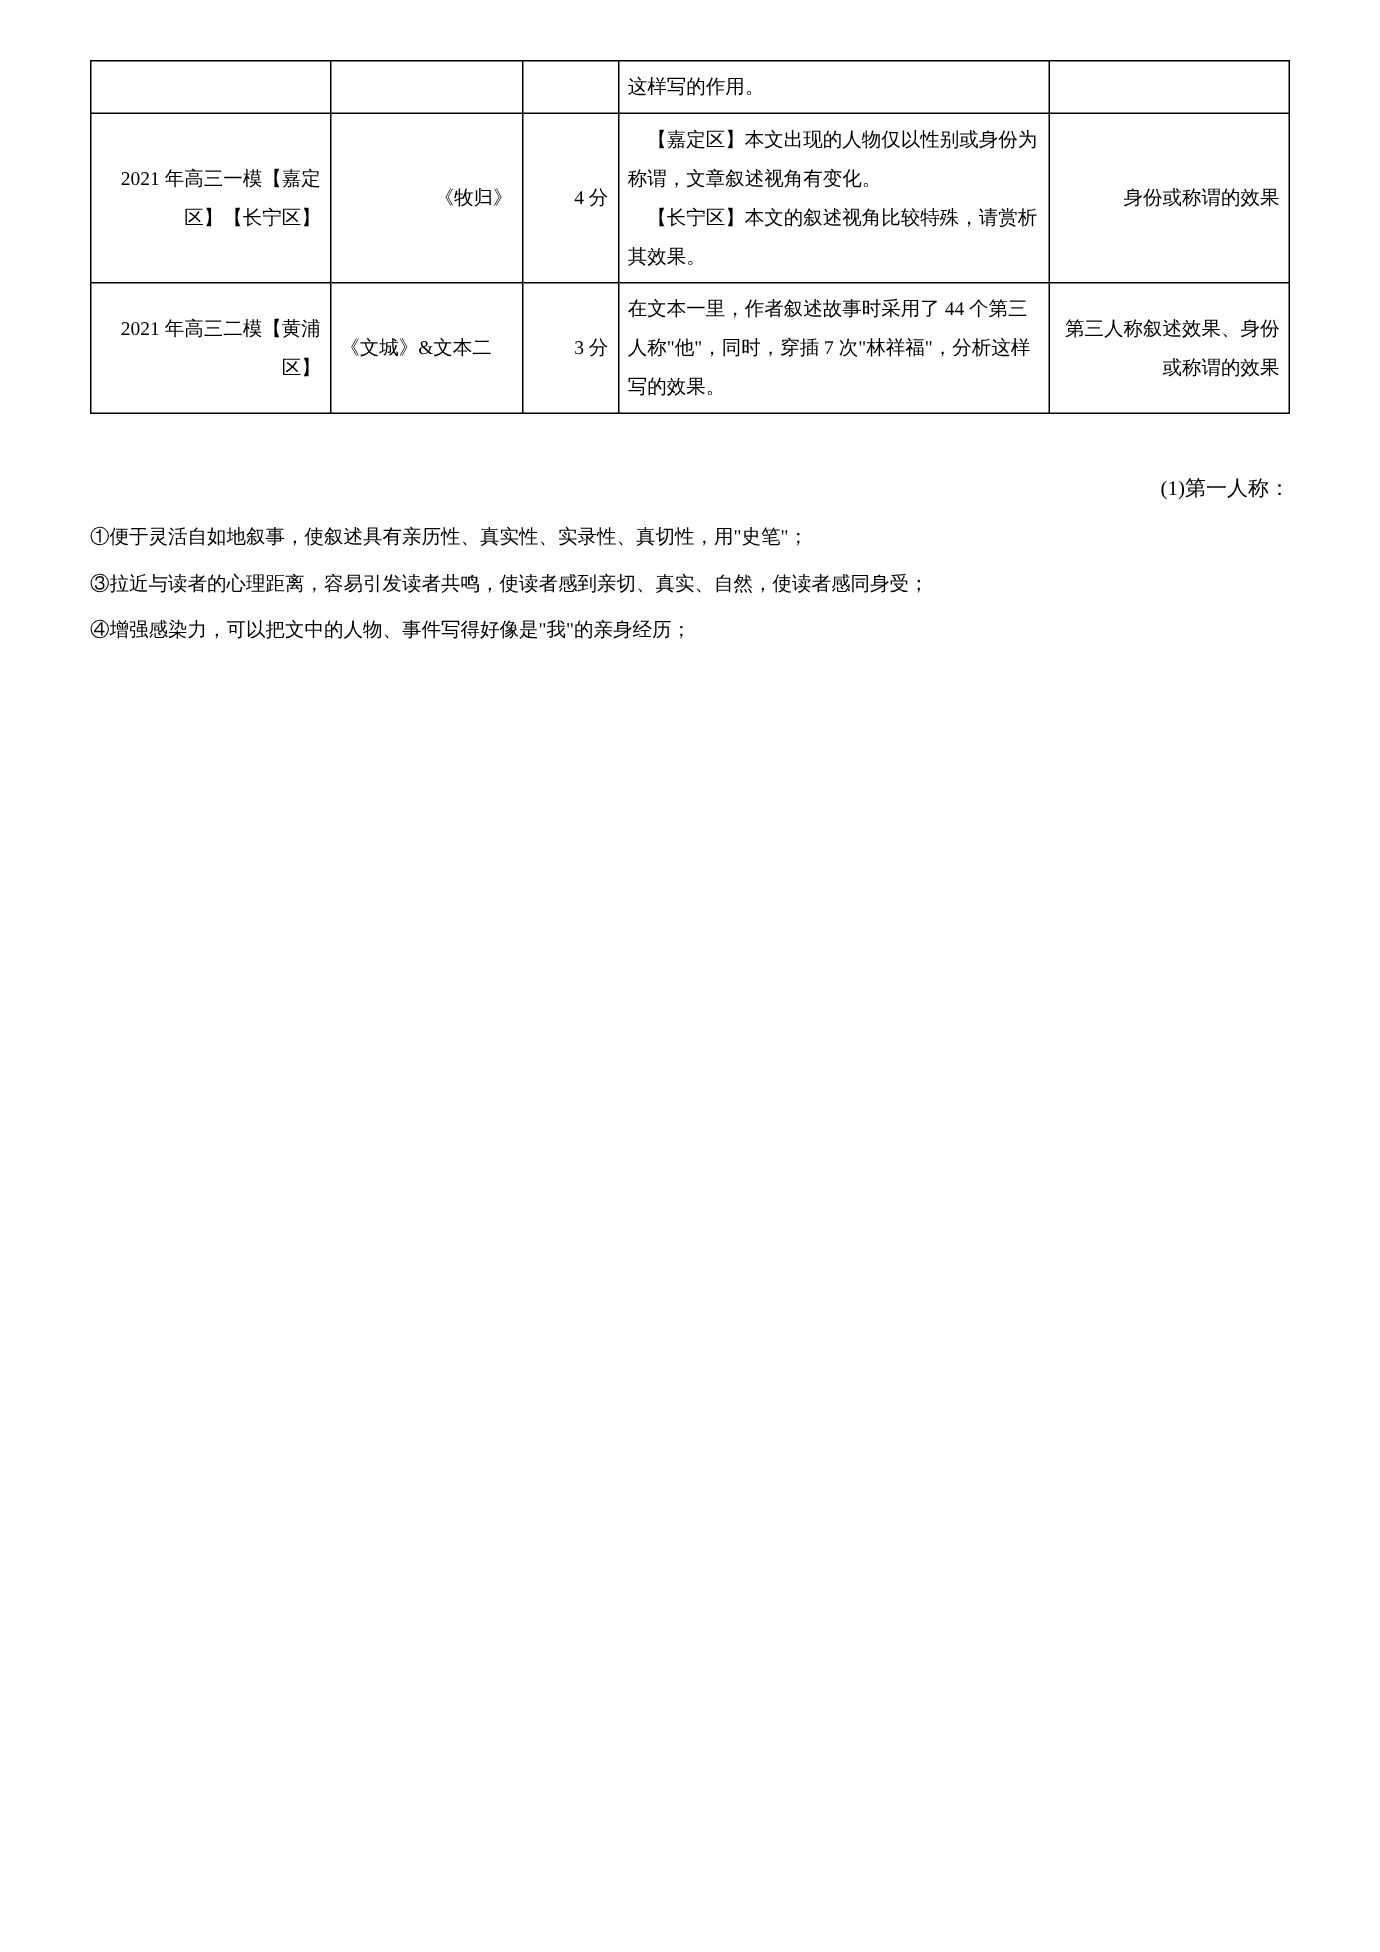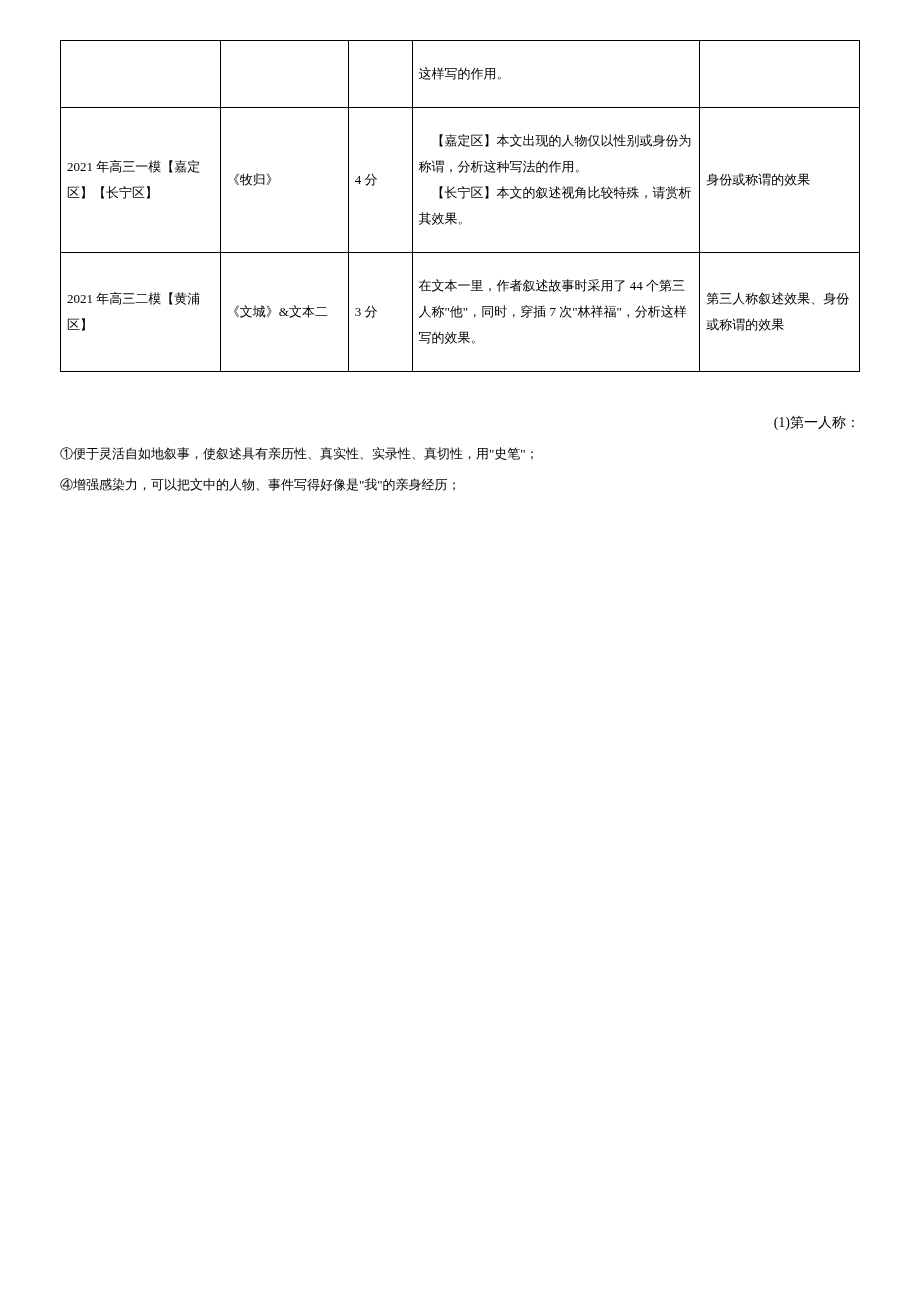--- a/index.html
+++ b/index.html
@@ -15,27 +15,27 @@
     max-width: 800px;
     margin: 0 auto;
   }
   table {
     border-collapse: collapse;
     width: 100%;
     margin-bottom: 40px;
   }
   td {
     border: 1px solid #000;
-    padding: 20px 6px;
+    padding: 4px 6px;
     vertical-align: middle;
     font-size: 13px;
     line-height: 2;
   }
   td.center {
-    text-align: left;
+    text-align: right;
   }
   td.col1 { width: 20%; }
   td.col2 { width: 16%; }
   td.col3 { width: 8%; }
   td.col4 { width: 36%; }
   td.col5 { width: 20%; }
   .section-heading {
     font-weight: normal;
     margin: 20px 0 8px 0;
   }
@@ -66,35 +66,36 @@
       <td class="col2"></td>
       <td class="col3 center"></td>
       <td class="col4">这样写的作用。</td>
       <td class="col5 center"></td>
     </tr>
     <tr>
       <td class="col1 center">2021 年高三一模【嘉定区】【长宁区】</td>
       <td class="col2 center">《牧归》</td>
       <td class="col3 center">4 分</td>
       <td class="col4">
-        <div>　【嘉定区】本文出现的人物仅以性别或身份为称谓，分析这种写法的作用。</div>
+        <div>　【嘉定区】本文出现的人物仅以性别或身份为称谓，文章叙述视角有变化。</div>
         <div>　【长宁区】本文的叙述视角比较特殊，请赏析其效果。</div>
       </td>
       <td class="col5 center">身份或称谓的效果</td>
     </tr>
     <tr>
       <td class="col1 center">2021 年高三二模【黄浦区】</td>
       <td class="col2">《文城》&amp;文本二</td>
       <td class="col3 center">3 分</td>
       <td class="col4">在文本一里，作者叙述故事时采用了 44 个第三人称"他"，同时，穿插 7 次"林祥福"，分析这样写的效果。</td>
       <td class="col5 center">第三人称叙述效果、身份或称谓的效果</td>
     </tr>
   </tbody>
     </table>
 
 
 
   <div class="item-heading">(1)第一人称：</div>
 
   <p class="body-line">①便于灵活自如地叙事，使叙述具有亲历性、真实性、实录性、真切性，用"史笔"；</p>
+  <p class="body-line">③拉近与读者的心理距离，容易引发读者共鸣，使读者感到亲切、真实、自然，使读者感同身受；</p>
   <p class="body-line">④增强感染力，可以把文中的人物、事件写得好像是"我"的亲身经历；</p>
 
 </div>
 
 </body></html>

